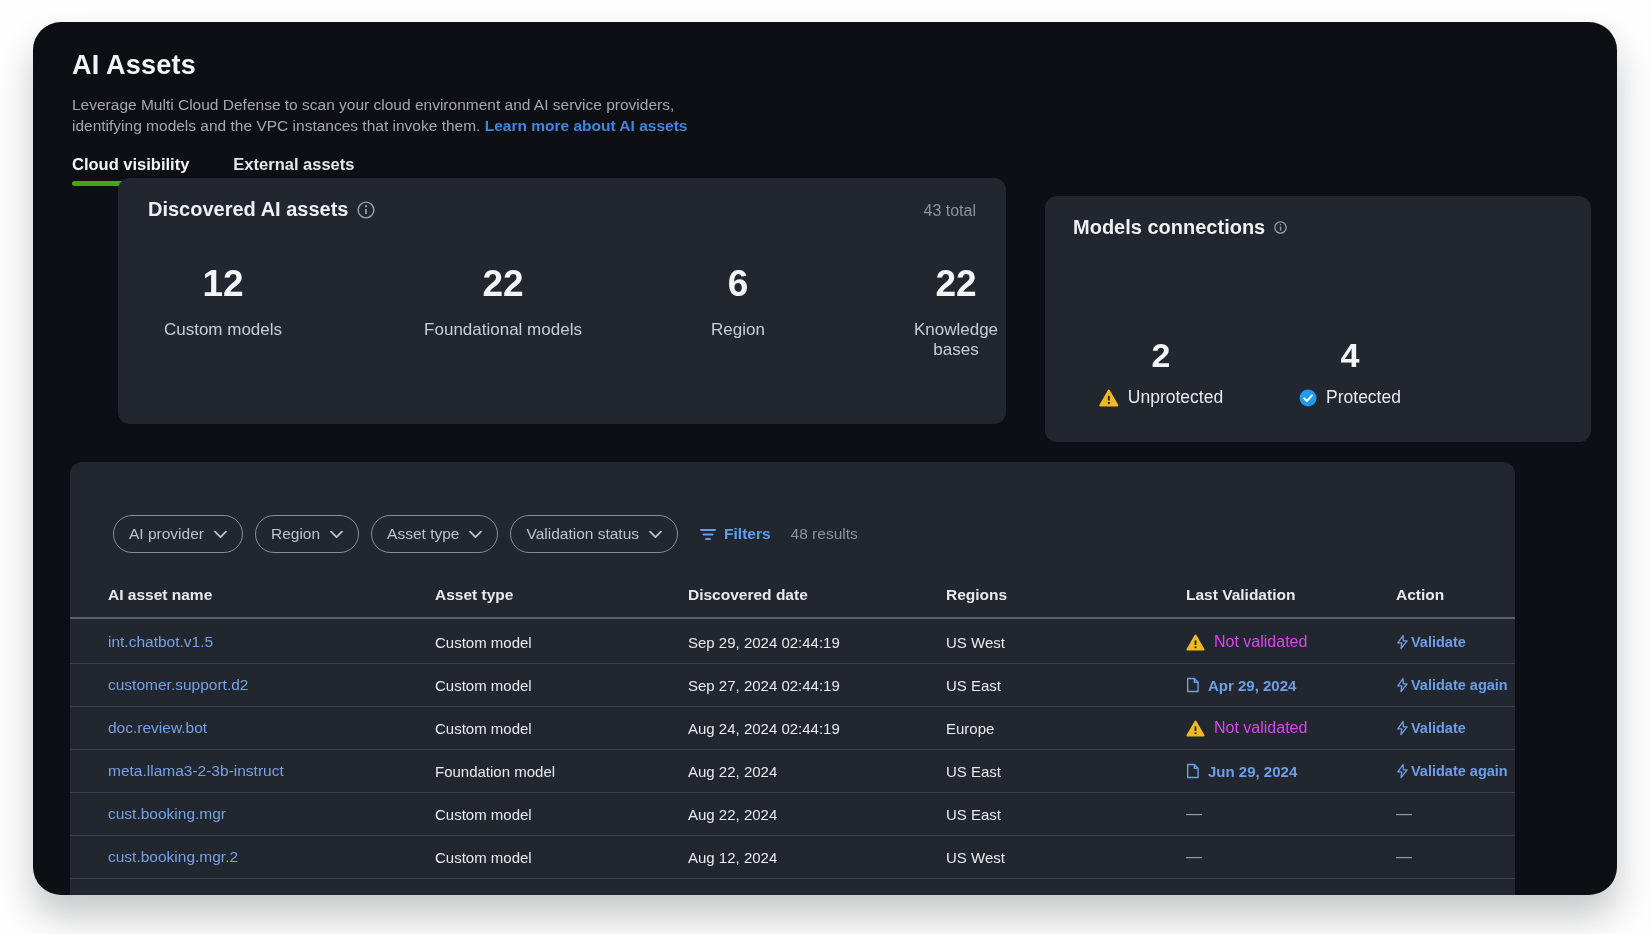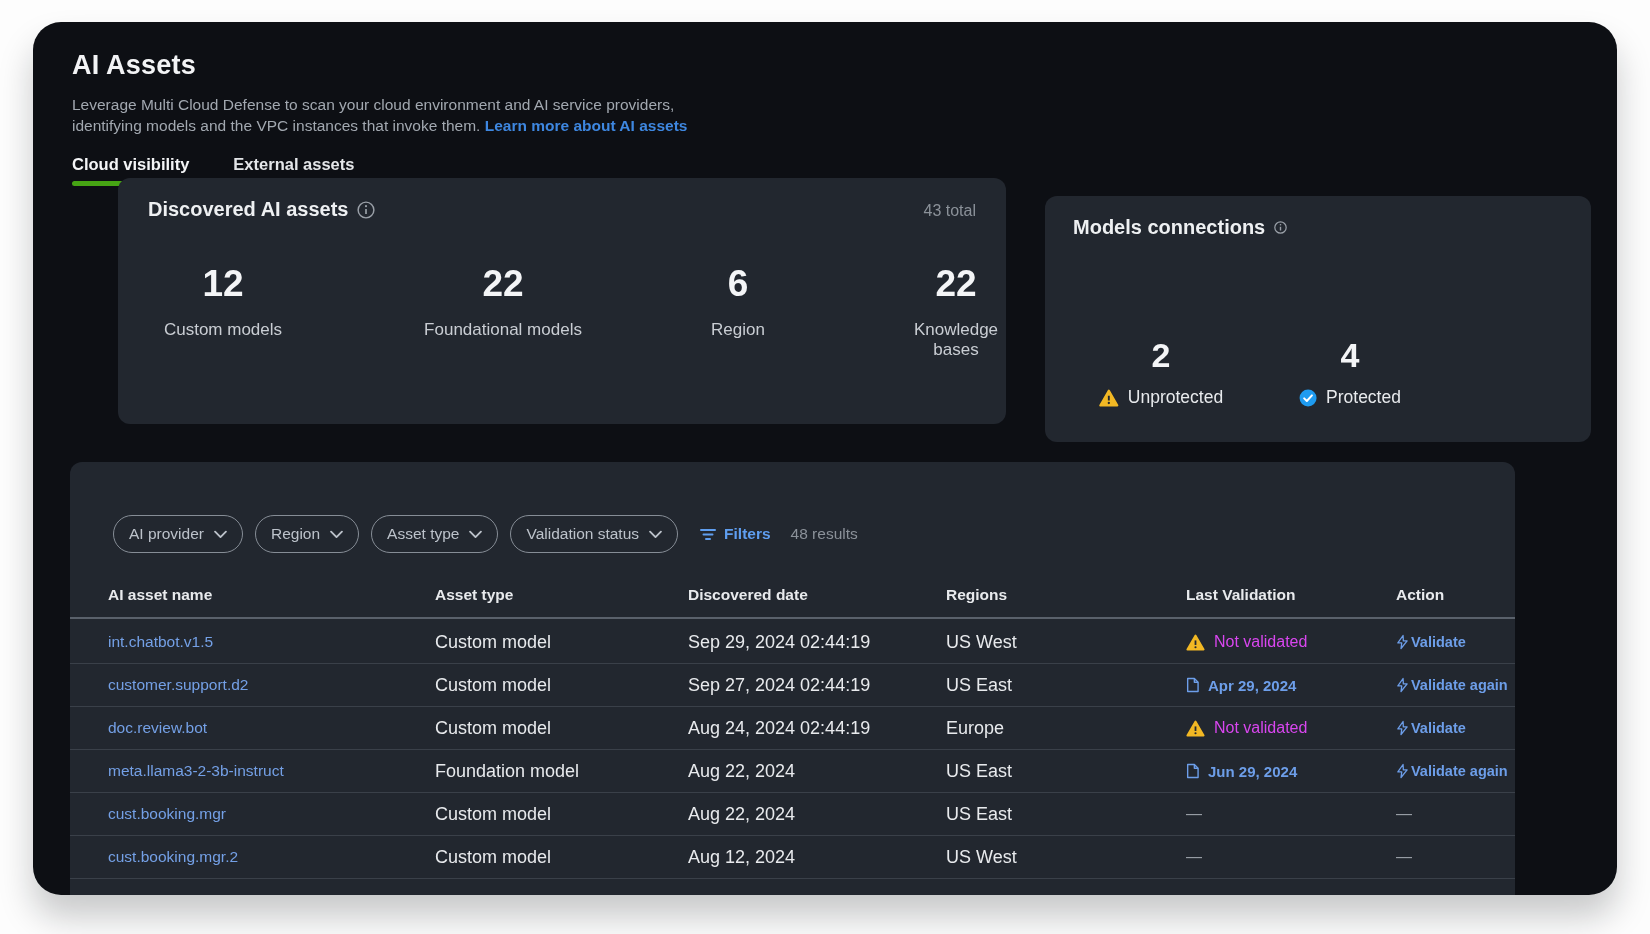--- a/index.html
+++ b/index.html
@@ -53,21 +53,21 @@
   .results { margin-left:20px; color:#8b9199; font-size:15.5px; }
 
   .thead { position:absolute; left:0; right:0; top:110px; height:47px; border-bottom:2px solid #5a616b;
            display:grid; grid-template-columns:327px 253px 258px 240px 210px 1fr; padding-left:38px; align-items:center; }
   .thead .th { color:#e8eaed; font-size:15.5px; font-weight:700; }
 
   .tbody { position:absolute; left:0; right:0; top:159px; }
   .trow { height:43px; display:grid; grid-template-columns:327px 253px 258px 240px 210px 1fr; padding-left:38px;
           align-items:center; border-bottom:1px solid #3a4049; }
   .c-name { color:#74a0e6; font-size:15.5px; font-weight:400; text-decoration:none; cursor:pointer; }
-  .c-type, .c-date, .c-region { color:#e8eaed; font-size:18px; }
+  .c-type, .c-date, .c-region { color:#e8eaed; font-size:15px; }
   .cell-flex { display:flex; align-items:center; gap:9px; }
   .v-warn-label { color:#d946ef; font-size:16px; }
   .v-date-label { color:#6d9ee9; font-size:15px; font-weight:700; }
   .dash { color:#9aa0a8; font-size:16px; }
   .a-link { display:flex; align-items:center; gap:2px; color:#6d9ee9; font-size:14.5px; font-weight:700; cursor:pointer; }
 
   svg { display:block; }
 </style>
 </head>
 <body>

